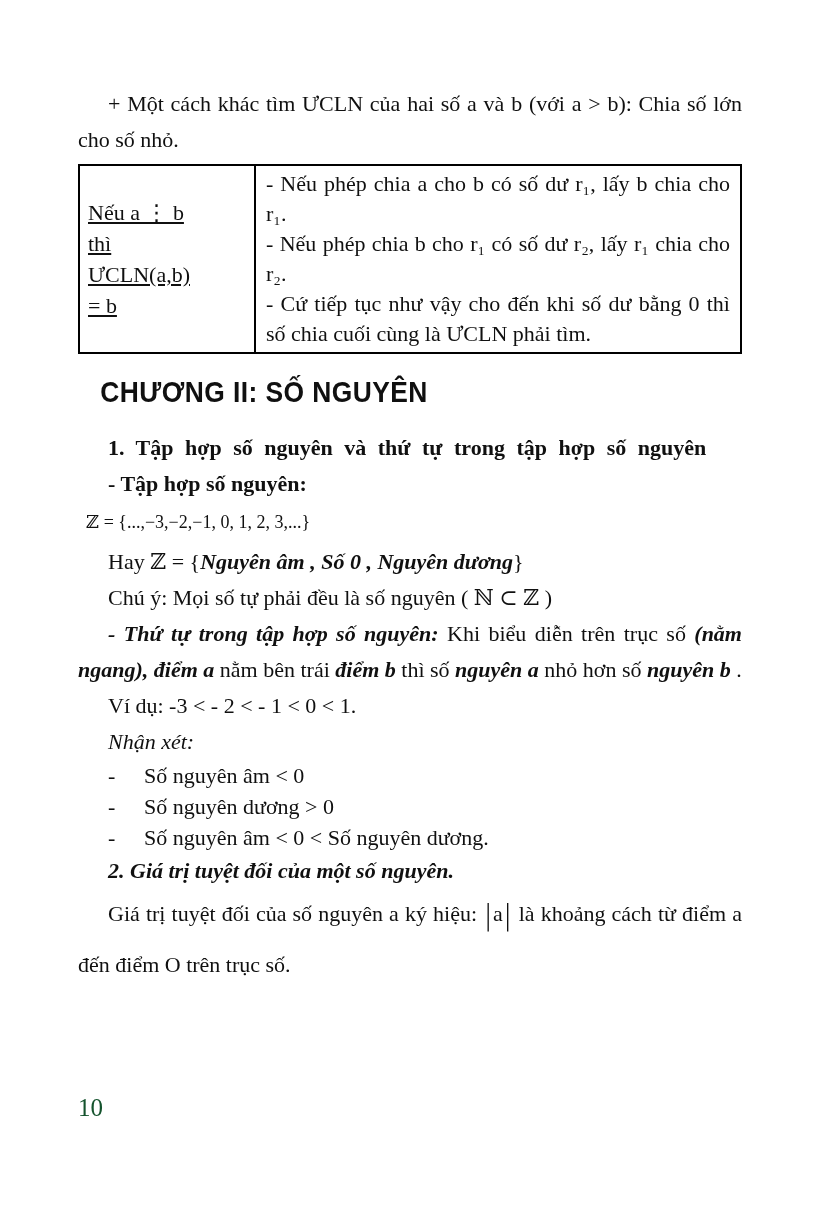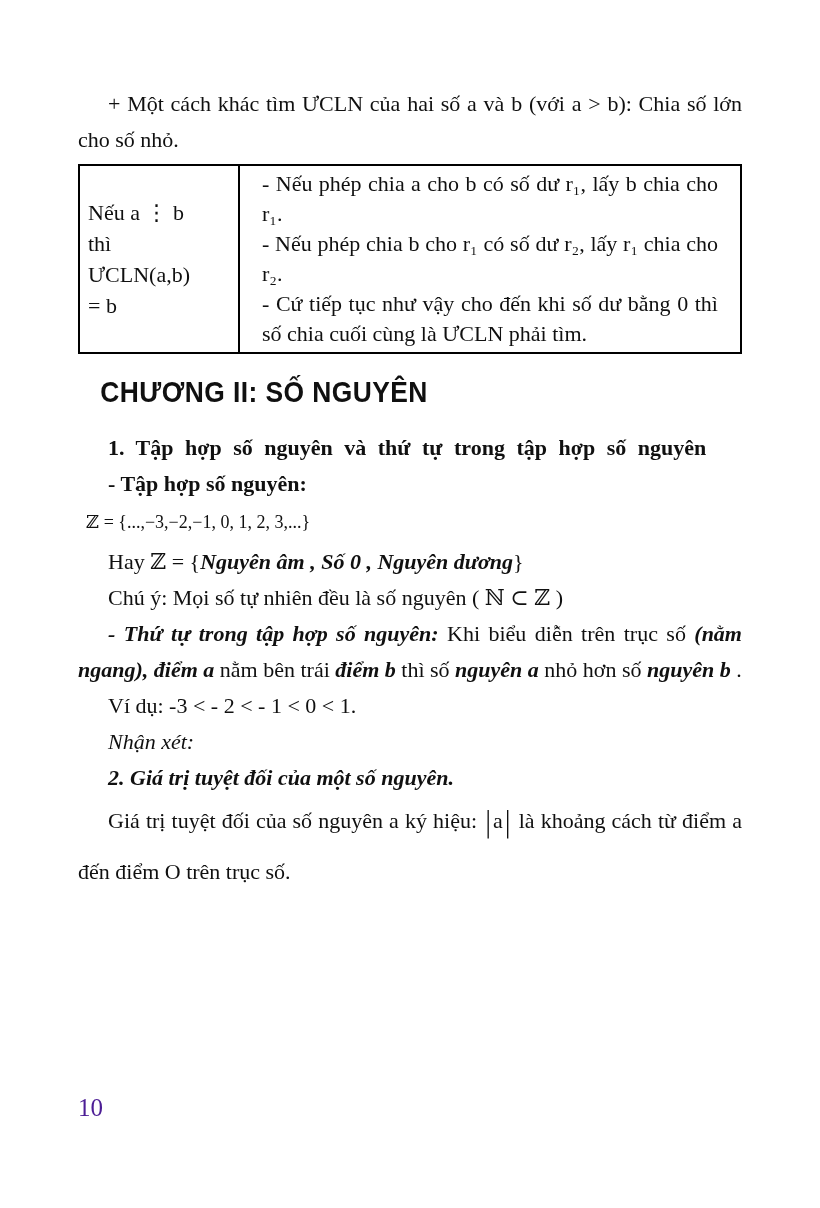--- a/index.html
+++ b/index.html
@@ -21,22 +21,22 @@
   .para { margin: 0; text-align: justify; }
   .indent { text-indent: 30px; }
 
   
   table.ucln {
     border-collapse: collapse;
     width: 100%;
     margin-top: 6px;
   }
   table.ucln td { border: 2px solid #000; vertical-align: middle; }
-  .left-cell  { width: 150px; padding: 4px 0 4px 8px; line-height: 31px; }
-  .right-cell { padding: 3px 22px; line-height: 30px; }
+  .left-cell  { width: 150px; padding: 4px 16px 4px 8px; line-height: 31px; text-decoration: underline; }
+  .right-cell { padding: 3px 10px; line-height: 30px; }
   .step { text-align: justify; }
 
   
   .chapter { text-align: left; margin: 16px 0 20px 0; }
   .chapter-inner {
     display: inline-block;
     font-family: "Liberation Sans", "DejaVu Sans", sans-serif;
     font-weight: bold;
     font-size: 30px;
     letter-spacing: 0.5px;
@@ -68,21 +68,21 @@
   .remark { padding-left: 30px; line-height: 31px; }
   .remark .dash { display: inline-block; width: 36px; }
 
   .abs-para { line-height: 50px; }
 
   .page-number {
     position: absolute;
     left: 78px;
     top: 1094px;
     font-size: 25px;
-    color: #4c1d95;
+    color: #14532d;
   }
 </style>
 </head>
 <body>
 
 <div class="content">
 
   <p class="para indent">+ Một cách khác tìm ƯCLN của hai số a và b (với a &gt; b): Chia số lớn cho số nhỏ.</p>
 
   <table class="ucln">
@@ -106,28 +106,33 @@
   <h1 class="chapter"><span class="chapter-inner">CHƯƠNG II: SỐ NGUYÊN</span></h1>
 
   <p class="para section-title">1. Tập hợp số nguyên và thứ tự trong tập hợp số nguyên</p>
 
   <p class="para sub-heading">- Tập hợp số nguyên:</p>
 
   <p class="para formula">ℤ = {...,−3,−2,−1, 0, 1, 2, 3,...}</p>
 
   <p class="para hay"><span class="run-normal">Hay ℤ = {</span><span class="run-bold-italic">Nguyên âm , Số 0 , Nguyên dương</span><span class="run-normal">}</span></p>
 
-  <p class="para note">Chú ý: Mọi số tự nhiên đều là số nguyên ( ℕ ⊂ ℤ )</p>
+  <p class="para note">Chú ý: Mọi số tự phải đều là số nguyên ( ℕ ⊂ ℤ )</p>
 
   <p class="para order"><span class="run-bold-italic">- Thứ tự trong tập hợp số nguyên: </span><span class="run-normal">Khi biểu diễn trên trục số </span><span class="run-bold-italic">(nằm ngang), điểm a </span><span class="run-normal">nằm bên trái </span><span class="run-bold-italic">điểm b </span><span class="run-normal">thì số </span><span class="run-bold-italic">nguyên a </span><span class="run-normal">nhỏ hơn số </span><span class="run-bold-italic">nguyên b</span><span class="run-normal"> .</span></p>
 
   <p class="para plain-indent">Ví dụ: -3 &lt; - 2 &lt; - 1 &lt; 0 &lt; 1.</p>
 
   <p class="para plain-indent bold-italic">Nhận xét:</p>
 
+  <div class="remarks">
+      <div class="remark"><span class="dash">-</span><span>Số nguyên âm &lt; 0</span></div>
+      <div class="remark"><span class="dash">-</span><span>Số nguyên dương &gt; 0</span></div>
+      <div class="remark"><span class="dash">-</span><span>Số nguyên âm &lt; 0 &lt; Số nguyên dương.</span></div>
+    </div>
 
   <p class="para plain-indent bold">2. Giá trị tuyệt đối của một số nguyên.</p>
 
   <p class="para order abs-para"><span class="run-normal">Giá trị tuyệt đối của số nguyên a ký hiệu: </span><span class="run-bar">|</span><span class="run-normal">a</span><span class="run-bar">|</span><span class="run-normal"> là khoảng cách từ điểm a đến điểm O trên trục số.</span></p>
 
 </div>
 
 <div class="page-number">10</div>
 
 </body></html>

